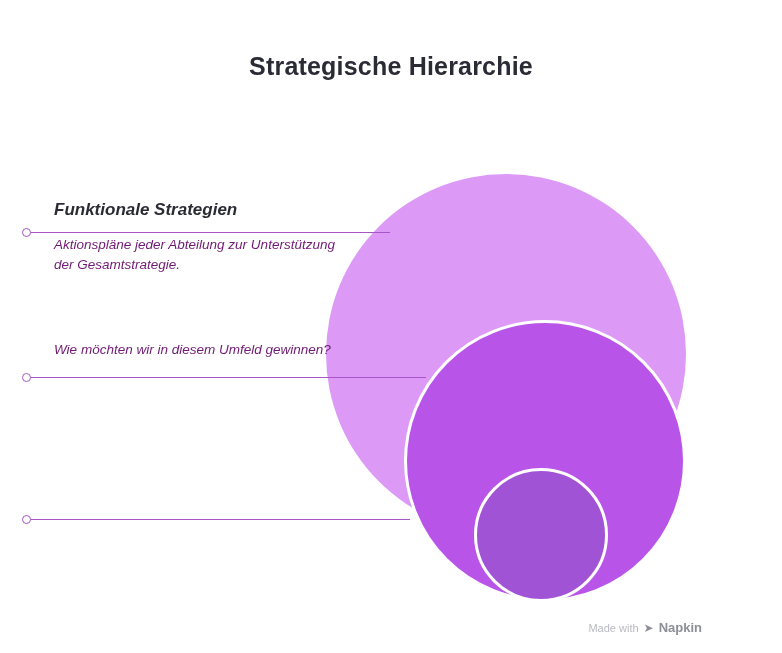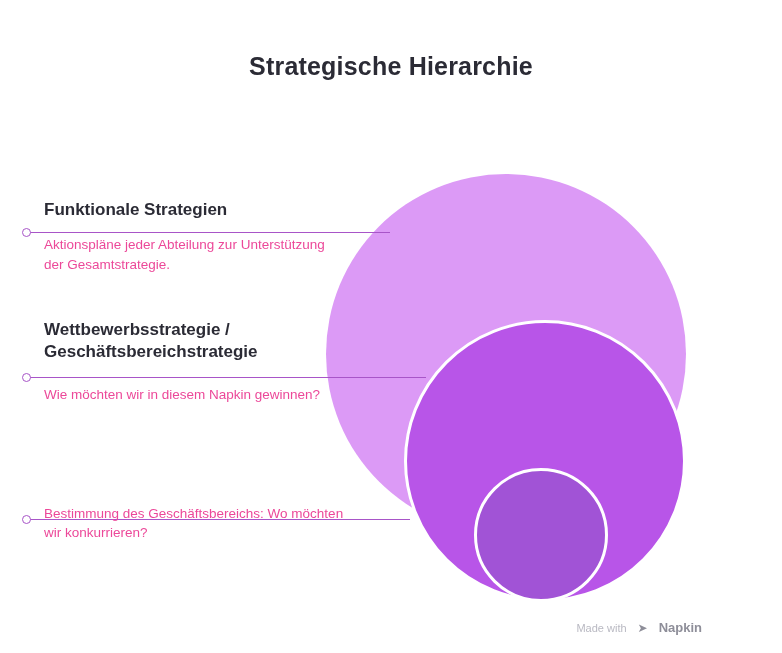--- a/index.html
+++ b/index.html
@@ -79,52 +79,53 @@
   #conn-1 { left: 26px; top: 232px; width: 364px; }
   #dot-1  { left: 22px; top: 228px; }
   #conn-2 { left: 26px; top: 377px; width: 400px; }
   #dot-2  { left: 22px; top: 373px; }
   #conn-3 { left: 26px; top: 519px; width: 384px; }
   #dot-3  { left: 22px; top: 515px; }
 
   
   .label-block {
     position: absolute;
-    left: 44px;
+    left: 54px;
     width: 300px;
+    font-style: italic;
   }
   .label-heading {
     font-size: 17px;
     font-weight: bold;
     color: #2b2b35;
     line-height: 1.32;
     margin: 0;
   }
   .label-desc {
     font-size: 13.5px;
-    color: #ec4899;
+    color: #701a75;
     line-height: 1.42;
     margin: 0;
     white-space: pre-line;
   }
   #block-1 { top: 199px; }
   #block-1 .label-desc { margin-top: 14px; }
   #block-2 { top: 319px; }
   #block-2 .label-desc { margin-top: 21px; }
   #block-3 { top: 487px; }
   #block-3 .label-desc { margin-top: 17px; }
 
   
   #watermark {
     position: absolute;
     right: 22px;
     bottom: 18px;
     display: flex;
     align-items: center;
-    gap: 11px;
+    gap: 5px;
     color: #b9b9c2;
     font-size: 11px;
   }
   #watermark .brand {
     color: #8e8e99;
     font-weight: bold;
     font-size: 13px;
   }
   #watermark .mark {
     display: inline-block;
@@ -150,27 +151,24 @@
   <div class="dot" id="dot-2"></div>
   <div class="connector" id="conn-3"></div>
   <div class="dot" id="dot-3"></div>
 
   <div class="label-block" id="block-1">
     <p class="label-heading">Funktionale Strategien</p>
     <p class="label-desc">Aktionspläne jeder Abteilung zur Unterstützung der Gesamtstrategie.</p>
   </div>
 
   <div class="label-block" id="block-2">
-    <p class="label-heading" style="white-space: pre-line;">Wettbewerbsstrategie  /
-Geschäftsbereichstrategie</p>
-    <p class="label-desc">Wie möchten wir in diesem Napkin gewinnen?</p>
+    <p class="label-desc">Wie möchten wir in diesem Umfeld gewinnen?</p>
   </div>
 
   <div class="label-block" id="block-3">
-    <p class="label-desc">Bestimmung des Geschäftsbereichs: Wo möchten wir konkurrieren?</p>
   </div>
 
   <div id="watermark">
     <span>Made with</span>
     <span class="mark">➤</span>
     <span class="brand">Napkin</span>
   </div>
 
 </div>
 

